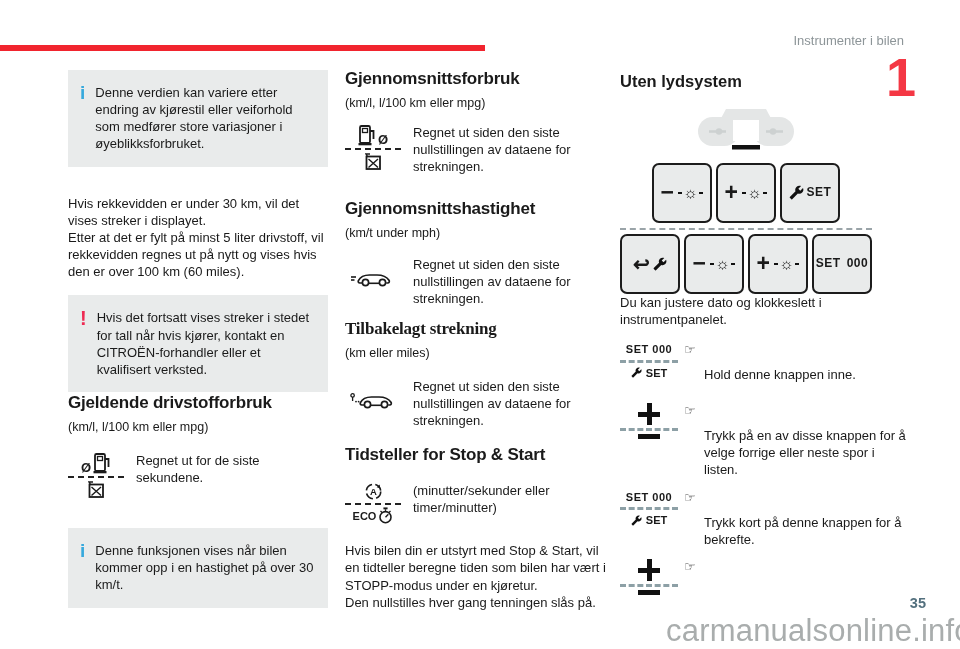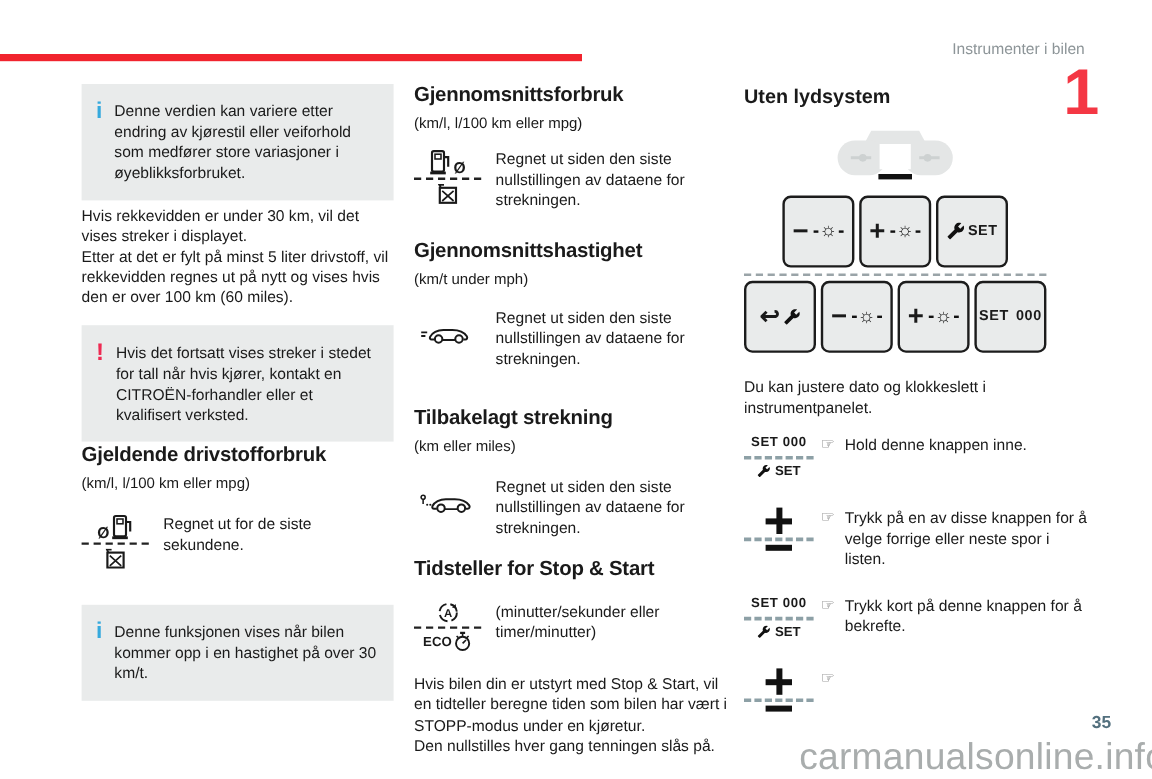--- a/index.html
+++ b/index.html
@@ -45,51 +45,51 @@
   .btnrow.spread{justify-content:space-between;}
   .diagram-sep{border-top:2px dashed #9aa4a8;margin:5px 0 1px;}
   .btn{width:60px;height:60px;box-sizing:border-box;background:#e9ebeb;border:2px solid #1c1c1c;
        border-radius:7px;display:flex;align-items:center;justify-content:center;gap:3px;}
   .sign{font-size:23px;font-weight:700;line-height:1;}
   .sunwrap{display:flex;align-items:center;}
   .dashlet{width:4px;height:2px;background:#111;margin:0 1px;}
   .sun{font-size:16px;line-height:1;}
   .btn-set-label{font-weight:700;font-size:12px;letter-spacing:0.5px;}
   .back{font-size:20px;font-weight:700;line-height:1;}
-  .intro{margin-top:20px;}
+  .intro{}
   
   .steps{margin-top:14px;}
   .step{display:flex;gap:6px;align-items:flex-start;margin-bottom:11px;}
   .stepicon{flex:0 0 58px;width:58px;text-align:center;}
   .set-top{font-weight:700;font-size:11px;letter-spacing:0.5px;white-space:nowrap;}
   .set-bot{display:flex;align-items:center;justify-content:center;gap:4px;font-weight:700;font-size:11px;}
   .pm-plus{width:22px;height:22px;position:relative;margin:0 auto;}
   .pm-plus::before{content:"";position:absolute;left:0;top:9px;width:22px;height:5px;background:#111;}
   .pm-plus::after{content:"";position:absolute;left:9px;top:0;width:5px;height:22px;background:#111;}
   .pm-minus{width:22px;height:5px;background:#111;margin:1px auto 0;}
   .hand{flex:0 0 14px;color:#4a4a4a;font-size:13px;line-height:1.2;}
-  .steptext{flex:1;}
+  .steptext{flex:1;margin-top:24px;}
   
   .page-num{position:absolute;top:594px;right:34px;color:#53707e;font-weight:700;font-size:14.5px;}
   .watermark{position:absolute;left:666px;top:611px;color:#a9adad;font-size:31px;letter-spacing:0.2px;white-space:nowrap;}
   svg{display:inline-block;vertical-align:middle;}
 </style>
 </head>
 <body>
 
 <div class="red-bar"></div>
 <div class="header-label">Instrumenter i bilen</div>
 <div class="chapter-num">1</div>
 
 <div class="col col1">
   <div class="notebox" style="margin-top:8px;">
     <span class="mark info">i</span>
     <p>Denne verdien kan variere etter endring av kjørestil eller veiforhold som medfører store variasjoner i øyeblikksforbruket.</p>
   </div>
-  <p style="margin-top:4px;">Hvis rekkevidden er under 30 km, vil det vises streker i displayet.</p>
+  <p style="margin-top:28px;">Hvis rekkevidden er under 30 km, vil det vises streker i displayet.</p>
   <p>Etter at det er fylt på minst 5 liter drivstoff, vil rekkevidden regnes ut på nytt og vises hvis den er over 100 km (60 miles).</p>
   <div class="notebox" style="margin-top:15px;">
     <span class="mark warn">!</span>
     <p>Hvis det fortsatt vises streker i stedet for tall når hvis kjører, kontakt en CITROËN-forhandler eller et kvalifisert verksted.</p>
   </div>
   <h2 style="">Gjeldende drivstofforbruk</h2>
   <p class="units">(km/l, l/100 km eller mpg)</p>
   <div class="iconrow" style="margin-top:16px;">
     <div class="iconblock">
       <div class="fuel-top">
@@ -149,21 +149,21 @@
         <line x1="1" y1="12" x2="4.5" y2="12" stroke="#1a1a1a" stroke-width="1.6"></line>
         <path d="M12 15 h-2.2 c-1.3 0 -1.9 -1.1 -1.4 -2.3 C10 9.4 14.5 7 19.5 7 h7.5 c5.2 0 9.8 1.9 12 5.2 .8 1.2 .1 2.8 -1.3 2.8 h-1.5" fill="none" stroke="#1a1a1a" stroke-width="1.7"></path>
         <circle cx="15.5" cy="14.5" r="3.1" fill="none" stroke="#1a1a1a" stroke-width="1.7"></circle>
         <circle cx="32.5" cy="14.5" r="3.1" fill="none" stroke="#1a1a1a" stroke-width="1.7"></circle>
         <line x1="18.8" y1="15.3" x2="29.2" y2="15.3" stroke="#1a1a1a" stroke-width="1.6"></line>
       </svg>
     </div>
     <p class="desc">Regnet ut siden den siste nullstillingen av dataene for strekningen.</p>
   </div>
 
-  <h2 style="margin-top:23px;">Tilbakelagt strekning</h2>
+  <h2 style="margin-top:4px;font-family:Liberation Serif, serif;">Tilbakelagt strekning</h2>
   <p class="units">(km eller miles)</p>
   <div class="iconrow" style="margin-top:16px;min-height:58px;">
     <div class="iconblock" style="padding-top:12px;">
       <svg width="46" height="20" viewBox="0 0 46 20">
         <circle cx="2.6" cy="5.4" r="1.7" fill="none" stroke="#1a1a1a" stroke-width="1.3"></circle>
         <line x1="2.6" y1="7" x2="2.6" y2="11" stroke="#1a1a1a" stroke-width="1.3"></line>
         <circle cx="6" cy="11.6" r="0.9" fill="#1a1a1a"></circle>
         <circle cx="8.6" cy="11.6" r="0.9" fill="#1a1a1a"></circle>
         <path d="M14 15 h-2.2 c-1.3 0 -1.9 -1.1 -1.4 -2.3 C12 9.4 16.5 7 21.5 7 h7.5 c5.2 0 9.8 1.9 12 5.2 .8 1.2 .1 2.8 -1.3 2.8 h-1.5" fill="none" stroke="#1a1a1a" stroke-width="1.7"></path>
         <circle cx="17.5" cy="14.5" r="3.1" fill="none" stroke="#1a1a1a" stroke-width="1.7"></circle>

